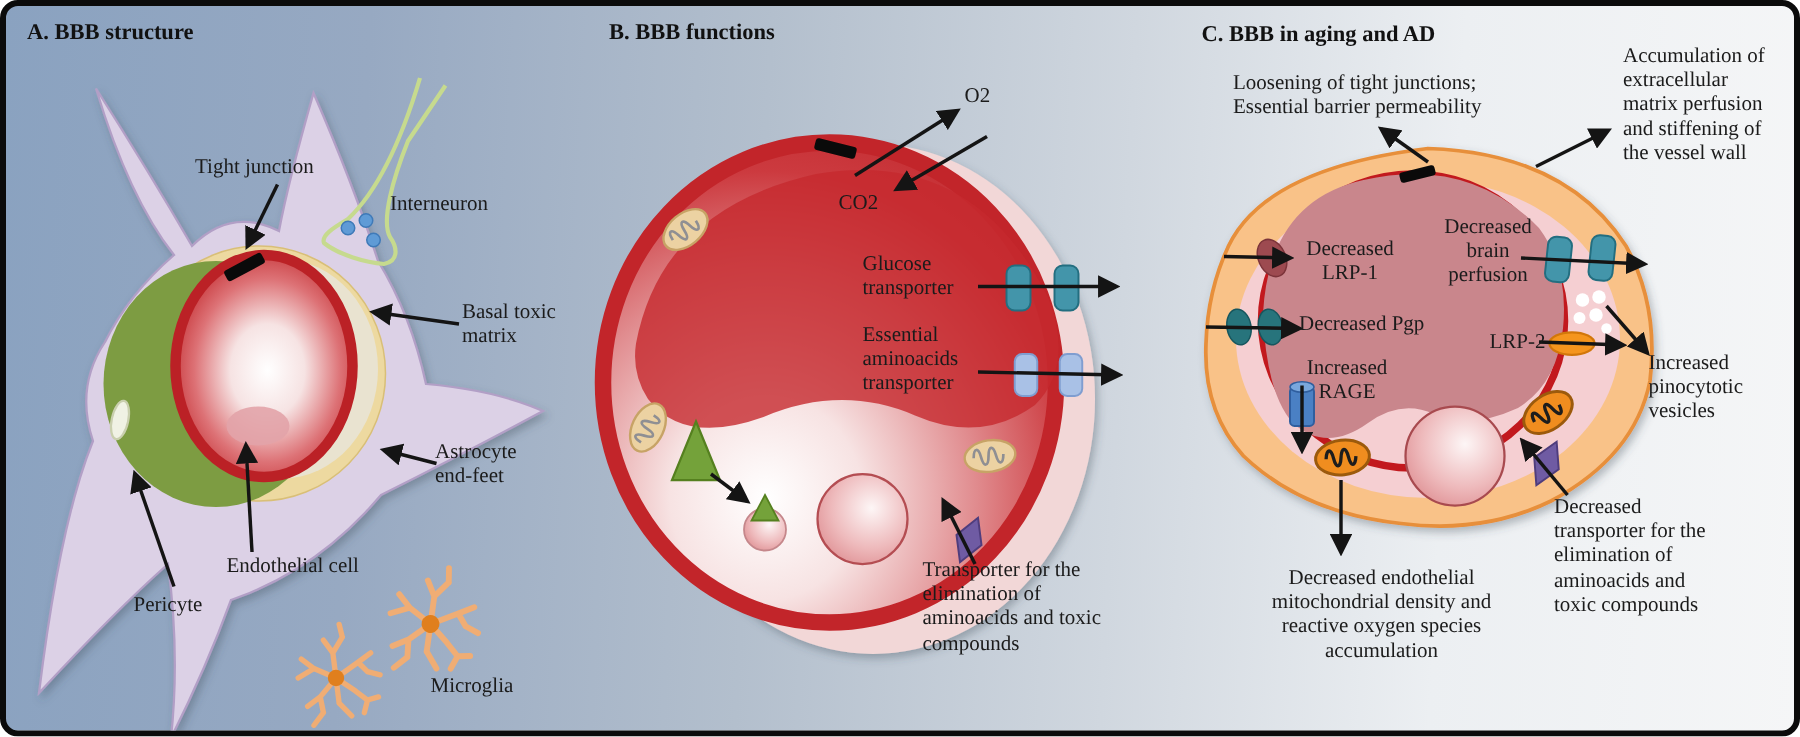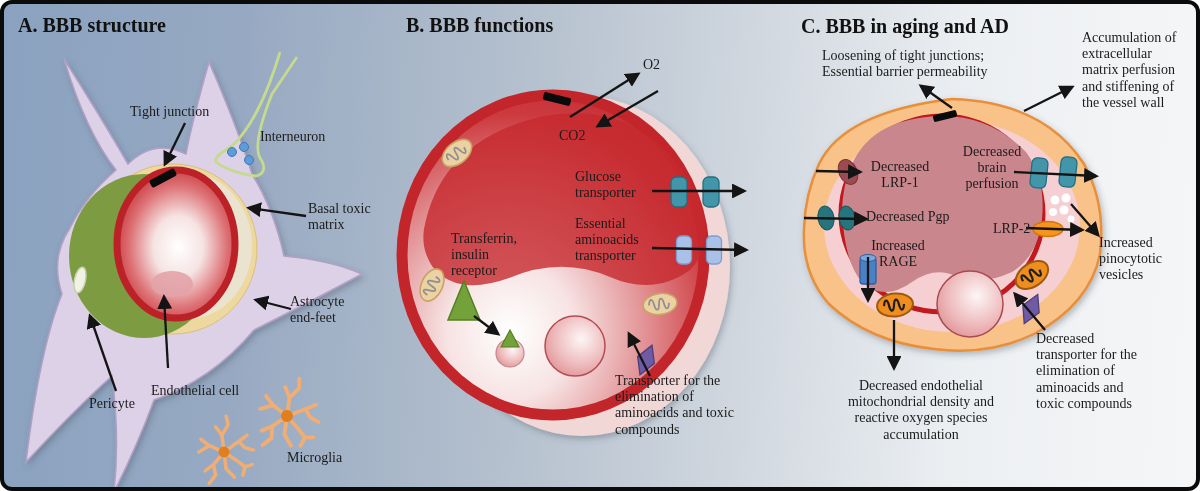--- a/index.html
+++ b/index.html
@@ -15,21 +15,21 @@
   }
   #shapes{position:absolute;left:0;top:0;z-index:1;}
   .lbl{
     position:absolute;z-index:2;
     font-size:14px;line-height:1.16;color:#1b1b1b;
     white-space:normal;
   }
   .ctr{text-align:center;}
   .ttl{
     position:absolute;z-index:2;
-    font-size:20px;font-weight:bold;color:#111;
+    font-size:15px;font-weight:bold;color:#111;
   }
 </style>
 </head>
 <body>
 
 <div id="fig">
 
   <svg id="shapes" width="1200" height="491" viewBox="0 0 1200 491">
     <defs>
       <marker id="ah" viewBox="0 0 10 10" refX="8" refY="5" markerWidth="6.5" markerHeight="6.5" orient="auto-start-reverse">
@@ -192,30 +192,29 @@
       <line x1="890" y1="316" x2="890" y2="364" marker-end="url(#ah)"></line>
       <line x1="1041" y1="326" x2="1011" y2="290" marker-end="url(#ah)"></line>
     </g>
   </svg>
 
   <div class="ttl" style="left:14px;top:10px;">A. BBB structure</div>
   <div class="lbl" style="left:126px;top:100px;width:110px;">Tight junction</div>
   <div class="lbl" style="left:256px;top:125px;width:90px;">Interneuron</div>
   <div class="lbl" style="left:304px;top:197px;width:88px;">Basal toxic matrix</div>
   <div class="lbl" style="left:286px;top:290px;width:72px;">Astrocyte end-feet</div>
-  <div class="lbl" style="left:147px;top:366px;width:110px;margin-top:13px;">Endothelial cell</div>
+  <div class="lbl" style="left:147px;top:366px;width:110px;">Endothelial cell</div>
   <div class="lbl" style="left:85px;top:392px;width:70px;">Pericyte</div>
   <div class="lbl" style="left:283px;top:446px;width:80px;">Microglia</div>
 
   <div class="ttl" style="left:402px;top:10px;">B. BBB functions</div>
   <div class="lbl" style="left:639px;top:53px;width:30px;">O2</div>
   <div class="lbl" style="left:555px;top:124px;width:40px;">CO2</div>
   <div class="lbl" style="left:571px;top:212px;width:95px;">Essential aminoacids transporter</div>
   <div class="lbl" style="left:571px;top:165px;width:90px;">Glucose transporter</div>
-  <div class="lbl" style="left:447px;top:227px;width:86px;">Transferrin, insulin receptor</div>
   <div class="lbl" style="left:611px;top:369px;width:132px;">Transporter for the elimination of aminoacids and toxic compounds</div>
 
   <div class="ttl" style="left:797px;top:11px;">C. BBB in aging and AD</div>
   <div class="lbl" style="left:818px;top:44px;width:208px;">Loosening of tight junctions; Essential barrier permeability</div>
   <div class="lbl" style="left:1078px;top:26px;width:104px;">Accumulation of extracellular matrix perfusion and stiffening of the vessel wall</div>
   <div class="lbl ctr" style="left:857px;top:155px;width:78px;">Decreased LRP-1</div>
   <div class="lbl ctr" style="left:951px;top:140px;width:74px;">Decreased brain perfusion</div>
   <div class="lbl" style="left:862px;top:205px;width:95px;">Decreased Pgp</div>
   <div class="lbl" style="left:989px;top:217px;width:45px;">LRP-2</div>
   <div class="lbl ctr" style="left:862px;top:234px;width:64px;">Increased RAGE</div>

